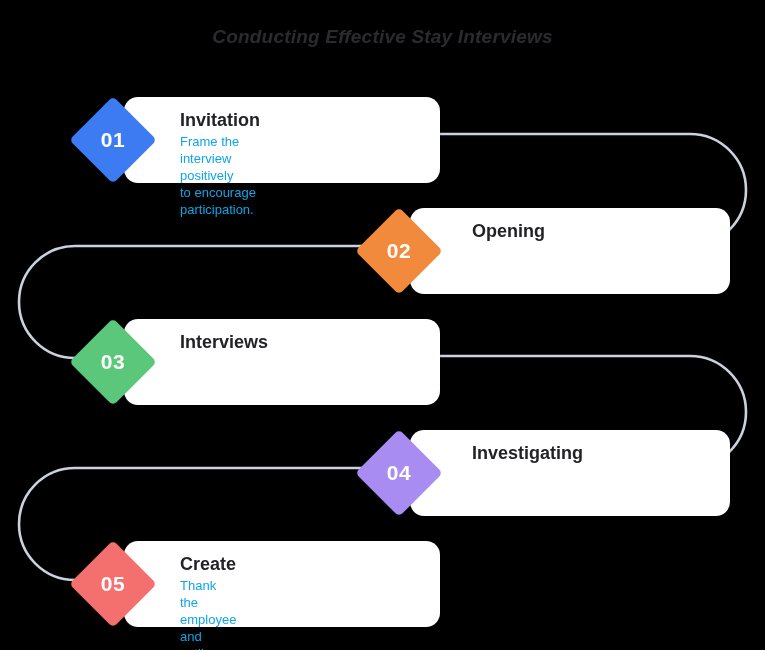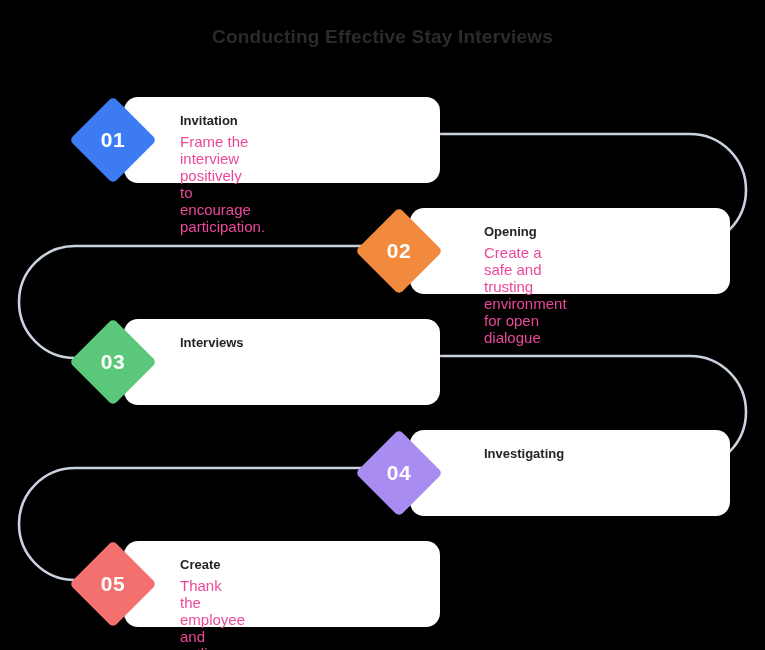--- a/index.html
+++ b/index.html
@@ -28,20 +28,21 @@
     position: absolute;
     left: 0;
     top: 26px;
     width: 765px;
     text-align: center;
     font-size: 19px;
     font-weight: bold;
     letter-spacing: 0.2px;
     color: #2b2b2f;
     white-space: nowrap;
+    font-style: italic;
   }
 
   
   #connectors {
     position: absolute;
     left: 0;
     top: 0;
     width: 765px;
     height: 650px;
     pointer-events: none;
@@ -101,33 +102,33 @@
     font-weight: bold;
     letter-spacing: 0.5px;
   }
 
   .text {
     position: absolute;
     top: 14px;
     z-index: 3;
   }
   .step.left  .text { left: 98px; }
-  .step.right .text { left: 116px; }
+  .step.right .text { left: 104px; }
 
   .s-title {
-    font-size: 13px;
+    font-size: 18px;
     font-weight: bold;
     color: #232327;
     line-height: 19px;
     margin-bottom: 3px;
   }
 
   .s-desc {
-    font-size: 15px;
-    color: #ec4899;
+    font-size: 13px;
+    color: #0ea5e9;
     line-height: 17px;
     white-space: pre-line;
   }
 </style>
 </head>
 <body>
 
 <div id="stage">
 
   <div id="title">Conducting Effective Stay Interviews</div>
@@ -155,22 +156,20 @@
     </div>
   </div>
 
   <div class="step right" style="top:208px">
     <div class="card"></div>
     <div class="diamond" style="background: rgb(241, 138, 60);">
       <span class="num">02</span>
     </div>
     <div class="text">
       <div class="s-title">Opening</div>
-      <div class="s-desc">Create a safe and trusting
-environment for open dialogue</div>
     </div>
   </div>
 
   <div class="step left" style="top:319px">
     <div class="card"></div>
     <div class="diamond" style="background: rgb(90, 199, 122);">
       <span class="num">03</span>
     </div>
     <div class="text">
       <div class="s-title">Interviews</div>

